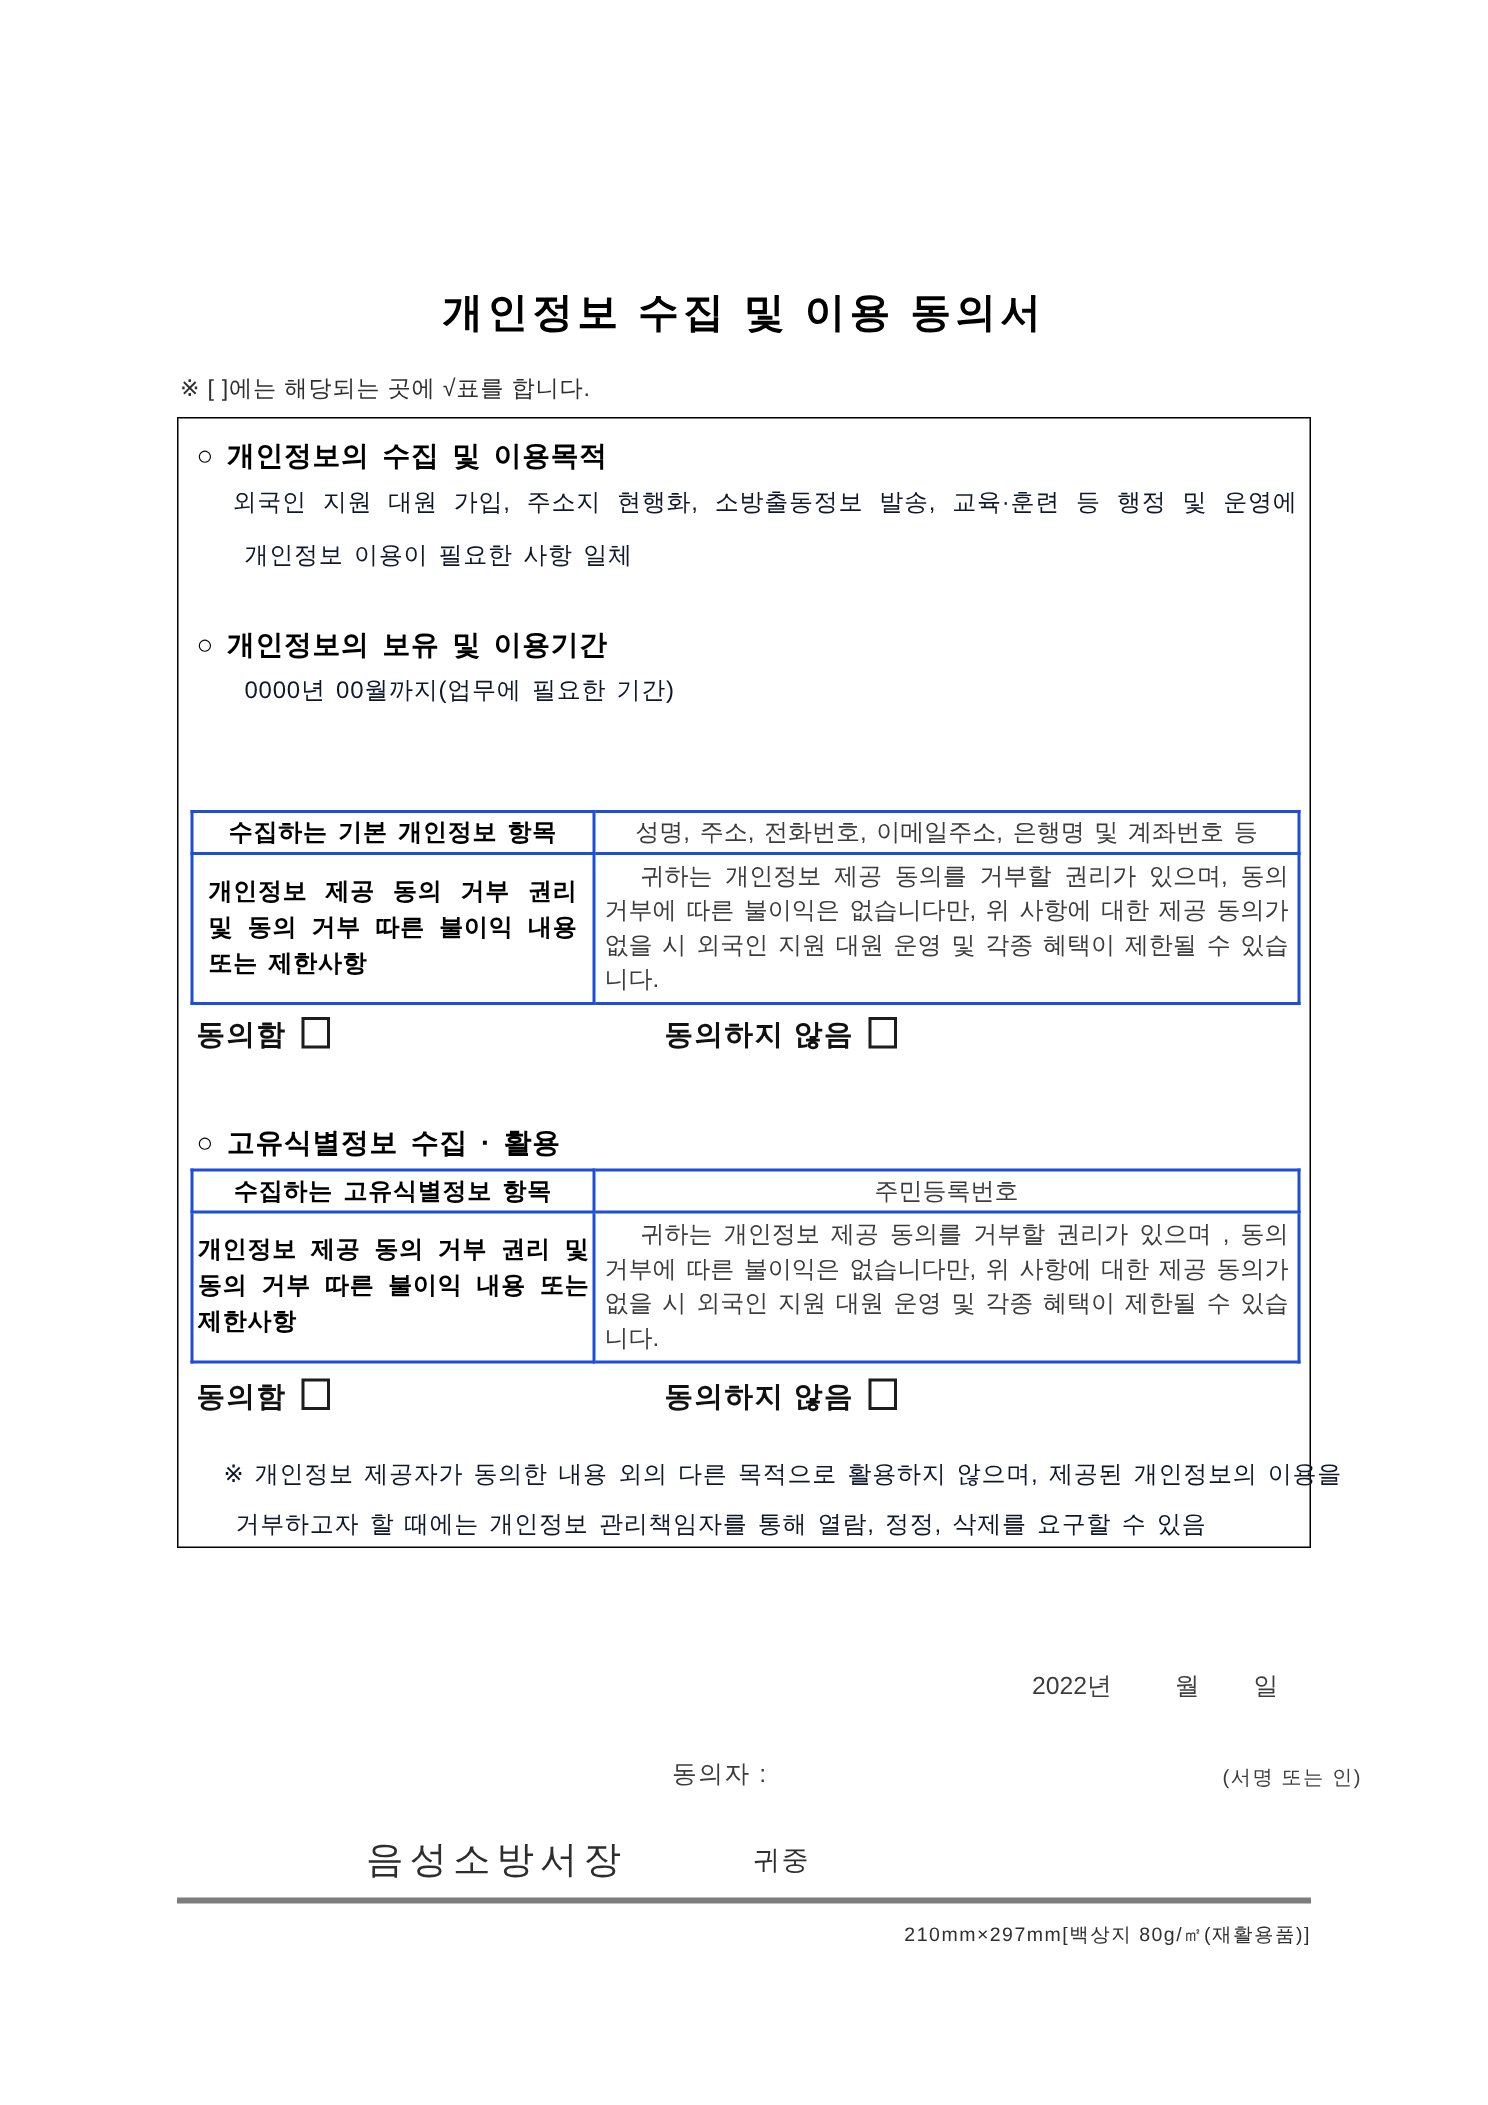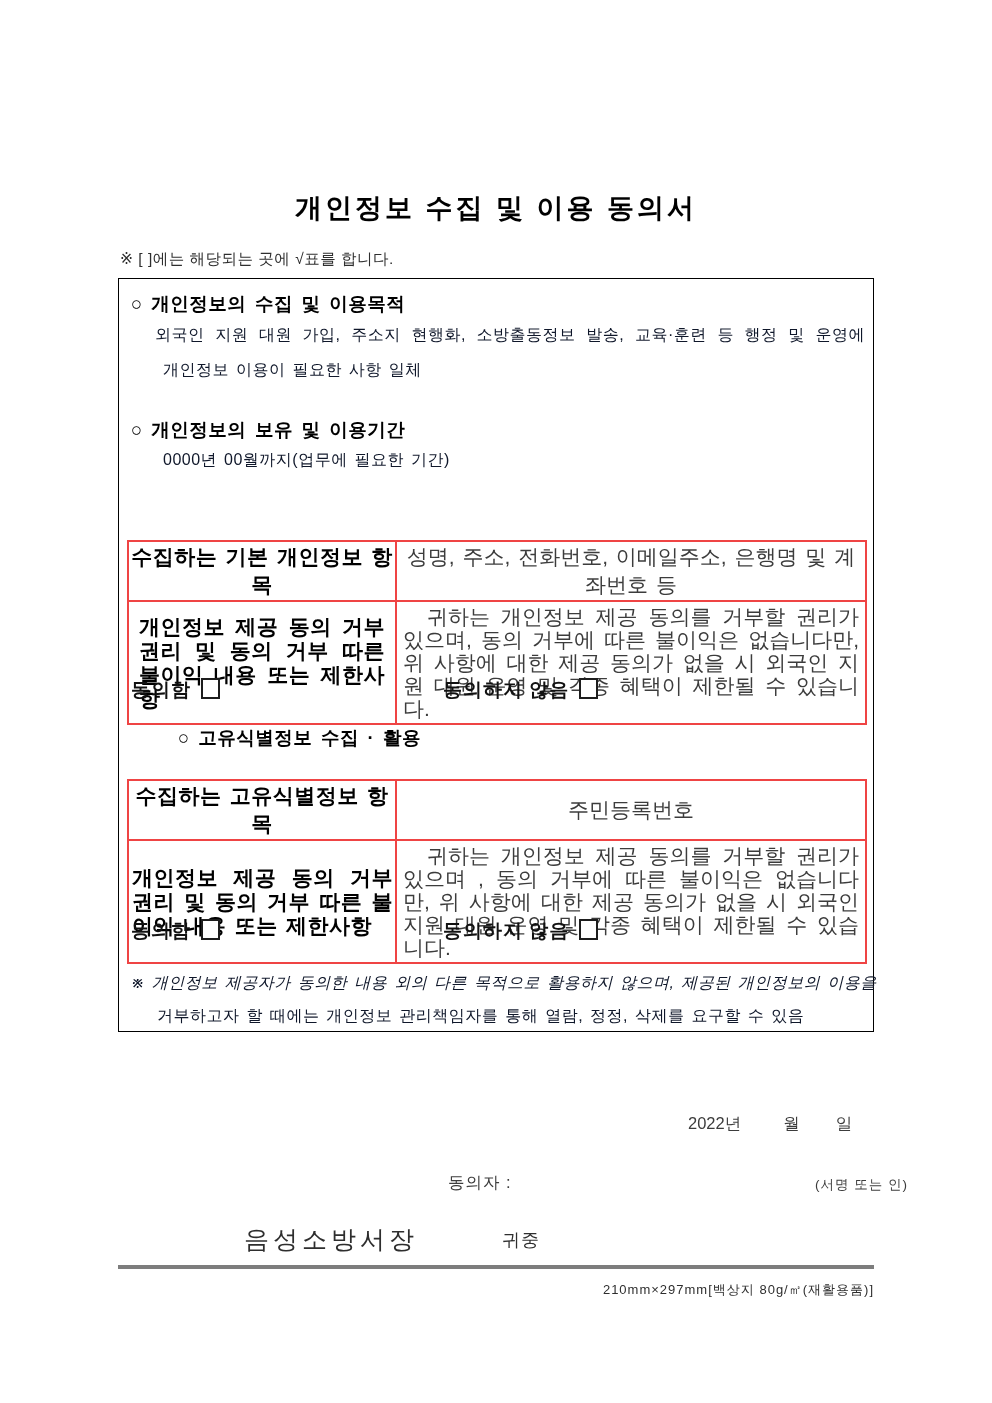--- a/index.html
+++ b/index.html
@@ -61,36 +61,36 @@
     text-align-last: justify;
   }
   .pos-purpose-h  { top: 12px; }
   .pos-purpose-1  { top: 46px;  left: 36px; width: 710px; }
   .pos-purpose-2  { top: 81px;  left: 44px; }
   .pos-retent-h   { top: 138px; }
   .pos-retent-1   { top: 171px; left: 44px; }
   .pos-basic-h    { top: 227px; }
   .pos-table1     { top: 261px; }
   .pos-consent1   { top: 398px; }
-  .pos-unique-h   { top: 446px; margin-left: 47px; }
+  .pos-unique-h   { top: 470px; }
   .pos-table2     { top: 500px; }
   .pos-consent2   { top: 639px; }
-  .pos-note-1     { top: 694px; left: 12px; font-style: italic; }
+  .pos-note-1     { top: 694px; left: 30px; }
   .pos-note-2     { top: 727px; left: 38px; }
 
   .info-table {
     position: absolute;
     left: 8px;
     width: 740px;
     border-collapse: collapse;
     table-layout: fixed;
   }
   .info-table th, .info-table td {
-    border: 2px solid #ef4444;
-    font-size: 21px;
+    border: 2px solid #1d4ed8;
+    font-size: 16px;
     vertical-align: middle;
     box-sizing: border-box;
   }
   .info-table th {
     font-weight: bold;
     color: #000;
     letter-spacing: 0.5px;
     word-spacing: 2px;
   }
   .row-head { height: 28px; }

